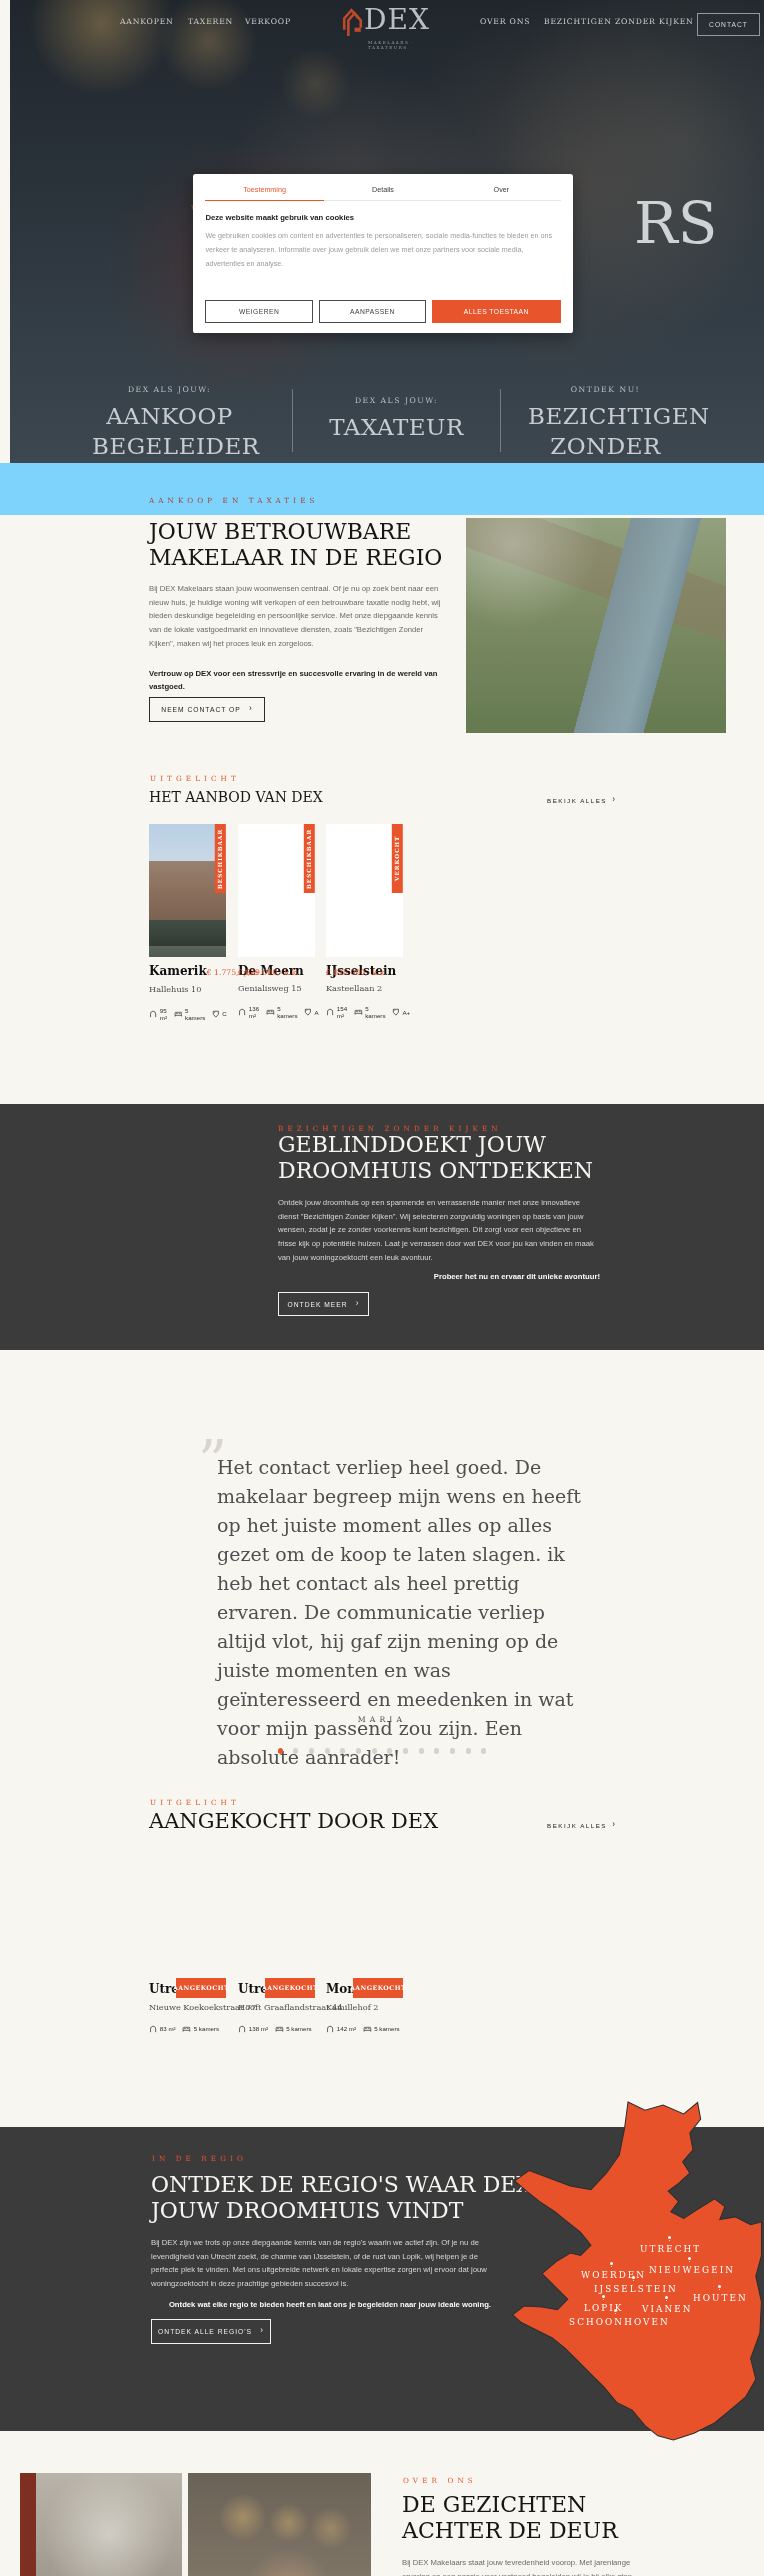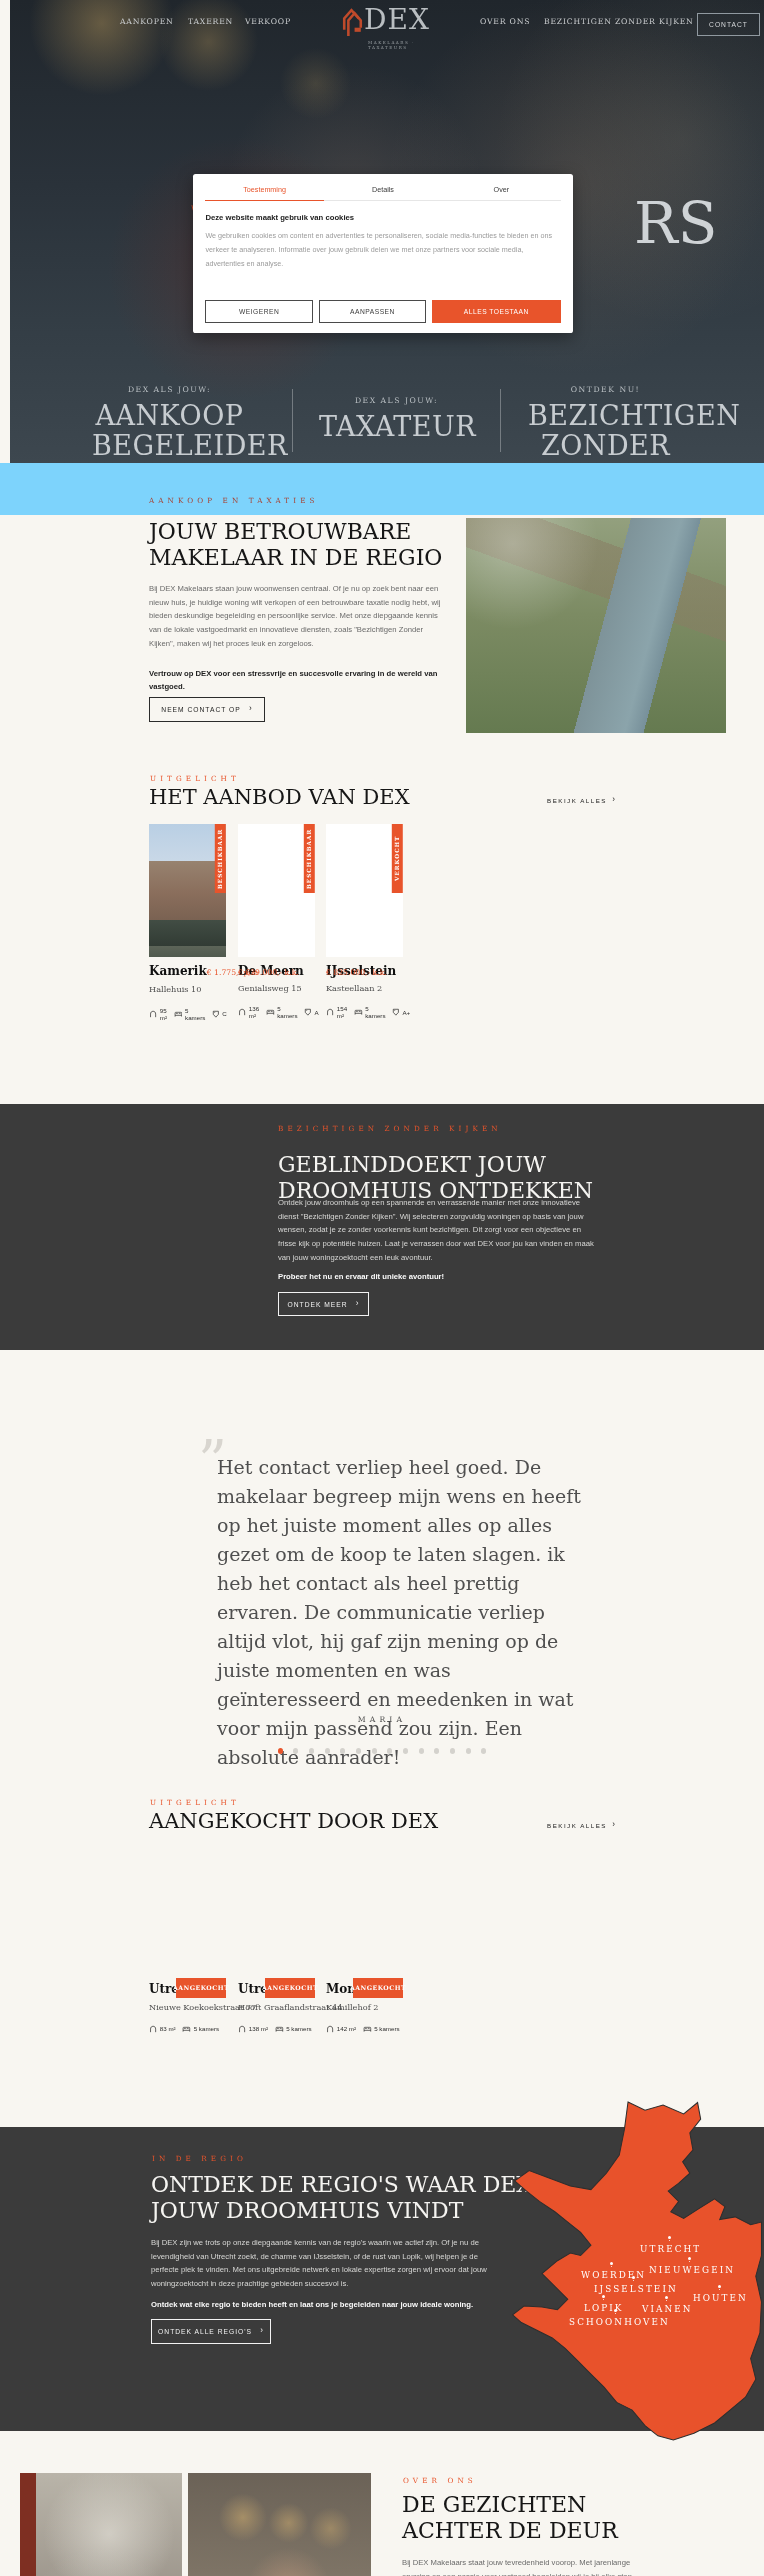--- a/index.html
+++ b/index.html
@@ -30,21 +30,21 @@
     color:#b9bec1; letter-spacing:1px; }
   .logo-sub { font-family:"DejaVu Serif", serif; font-size:4.1px; letter-spacing:1.5px;
     color:#9aa0a4; margin-left:27px; margin-top:1px; }
   .hero-frag { position:absolute; z-index:2; font-family:"DejaVu Serif", serif;
     color:#cfd3d6; font-size:58px; line-height:58px;margin-left:48px; }
   .hero-frag-label { position:absolute; z-index:2; font-family:"DejaVu Serif", serif;
     color:#e8542b; font-size:7.7px; letter-spacing:2.1px; }
   .hero-col { position:absolute; text-align:center; color:#ccd1d4; }
   .hero-col .cap { font-family:"DejaVu Serif", serif; font-size:7.7px;
     letter-spacing:1.5px; color:#b9bfc3; margin-bottom:7.2px; }
-  .hero-col .ttl { font-family:"DejaVu Serif", serif; font-size:27px; line-height:30px;
+  .hero-col .ttl { font-family:"DejaVu Serif", serif; font-size:23px; line-height:30px;
     color:#c7ccd0; letter-spacing:0.5px; }
   .hero-divider { position:absolute; top:389px; width:0.5px; height:63px;
     background:rgba(255,255,255,.30); }
 
   
   .cookie { position:absolute; left:193px; top:174px; width:380px; height:159px;
     background:#fff; border-radius:2.6px; z-index:10;
     box-shadow:0 4.1px 15.5px rgba(0,0,0,.35); padding:7.2px 12.4px 0 12.4px; }
   .cookie-tabs { display:flex; }
   .cookie-tab { width:33.33%; text-align:center; font-size:7.2px; color:#3a3a3a;
@@ -113,21 +113,21 @@
   .ak-badge { position:absolute; bottom:-19.6px; right:0; width:50px; height:19.6px;
     background:#e8542b; color:#fff; font-family:"DejaVu Serif", serif; font-size:6.2px;
     font-weight:bold; letter-spacing:0.5px; display:flex; align-items:center;
     justify-content:center; }
   .ak-card .city-row { margin-top:4.1px; width:49px; }
 
   
   .dark-sec { position:absolute; left:0; width:764px; background:#3b3b3b; }
   .h-big.light, .h-big.white { color:#f5f4f1; }
   .body-text.light { color:#d8d8d6; }
-  .body-bold.light { color:#fafafa; }
+  .body-bold.light { color:#fafafa;text-align:right; }
 
   
   .quote-mark { position:absolute; left:198px; top:1428px;
     font-family:"DejaVu Serif", serif; font-size:57px; color:#d8d5cf; }
   .quote { position:absolute; left:217px; top:1453px; width:379px;
     font-family:"DejaVu Serif", serif; font-size:19px; line-height:29px;
     color:#4f4f4f; }
   .quote-author { position:absolute; left:0; width:764px; top:1715px;
     text-align:center; font-family:"DejaVu Serif", serif; font-size:7.7px;
     letter-spacing:4.1px; color:#4a4a4a; }
@@ -245,21 +245,21 @@
   </div>
   <div class="body-text abs" style="left:149px; top:582px; width:301px">Bij DEX Makelaars staan jouw woonwensen centraal. Of je nu op zoek bent naar een nieuw huis, je huidige woning wilt verkopen of een betrouwbare taxatie nodig hebt, wij bieden deskundige begeleiding en persoonlijke service. Met onze diepgaande kennis van de lokale vastgoedmarkt en innovatieve diensten, zoals "Bezichtigen Zonder Kijken", maken wij het proces leuk en zorgeloos.</div>
   <div class="body-bold abs" style="left:149px; top:667px; width:301px">Vertrouw op DEX voor een stressvrije en succesvolle ervaring in de wereld van vastgoed.</div>
   <div class="outline-btn" style="left:149px; top:697px; width:116px; height:25px">
     <span>NEEM CONTACT OP</span>
       <span class="arrow">›</span>
   </div>
   <div class="aerial"></div>
 
   <span class="kicker abs" style="left:150px; top:774px">UITGELICHT</span>
-  <div class="h-big abs" style="left:149px; top:784px; font-size:21px">HET AANBOD VAN DEX</div>
+  <div class="h-big abs" style="left:149px; top:784px; font-size:14px">HET AANBOD VAN DEX</div>
   <div class="section-link" style="left:547px; top:796px">
     <span>BEKIJK ALLES</span>
       <span class="arrow">›</span>
   </div>
 
   <div class="card" style="left:149px; top:824px">
     <div class="card-img photo">
       <div class="ribbon">BESCHIKBAAR</div>
     </div>
     <div class="city-row">
@@ -367,21 +367,21 @@
               <circle cx="5.5" cy="5" r="0.9" fill="#1a1a1a"></circle>
             </svg>
           </span>
           <span>A+</span>
         </span>
     </div>
   </div>
 
   <div class="dark-sec" style="top:1104px; height:246px">
     <span class="kicker abs" style="left:278px; top:19.6px">BEZICHTIGEN ZONDER KIJKEN</span>
-    <div class="h-big white abs" style="left:278px; top:48px">
+    <div class="h-big white abs" style="left:278px; top:28px">
       <div>GEBLINDDOEKT JOUW</div>
       <div>DROOMHUIS ONTDEKKEN</div>
     </div>
     <div class="body-text light abs" style="left:278px; top:92px; width:322px">Ontdek jouw droomhuis op een spannende en verrassende manier met onze innovatieve dienst "Bezichtigen Zonder Kijken". Wij selecteren zorgvuldig woningen op basis van jouw wensen, zodat je ze zonder voorkennis kunt bezichtigen. Dit zorgt voor een objectieve en frisse kijk op potentiële huizen. Laat je verrassen door wat DEX voor jou kan vinden en maak van jouw woningzoektocht een leuk avontuur.</div>
     <div class="body-bold light abs" style="left:278px; top:166px; width:322px">Probeer het nu en ervaar dit unieke avontuur!</div>
     <div class="outline-btn light" style="left:278px; top:188px; width:91px; height:24px">
       <span>ONTDEK MEER</span>
         <span class="arrow">›</span>
     </div>
   </div>

